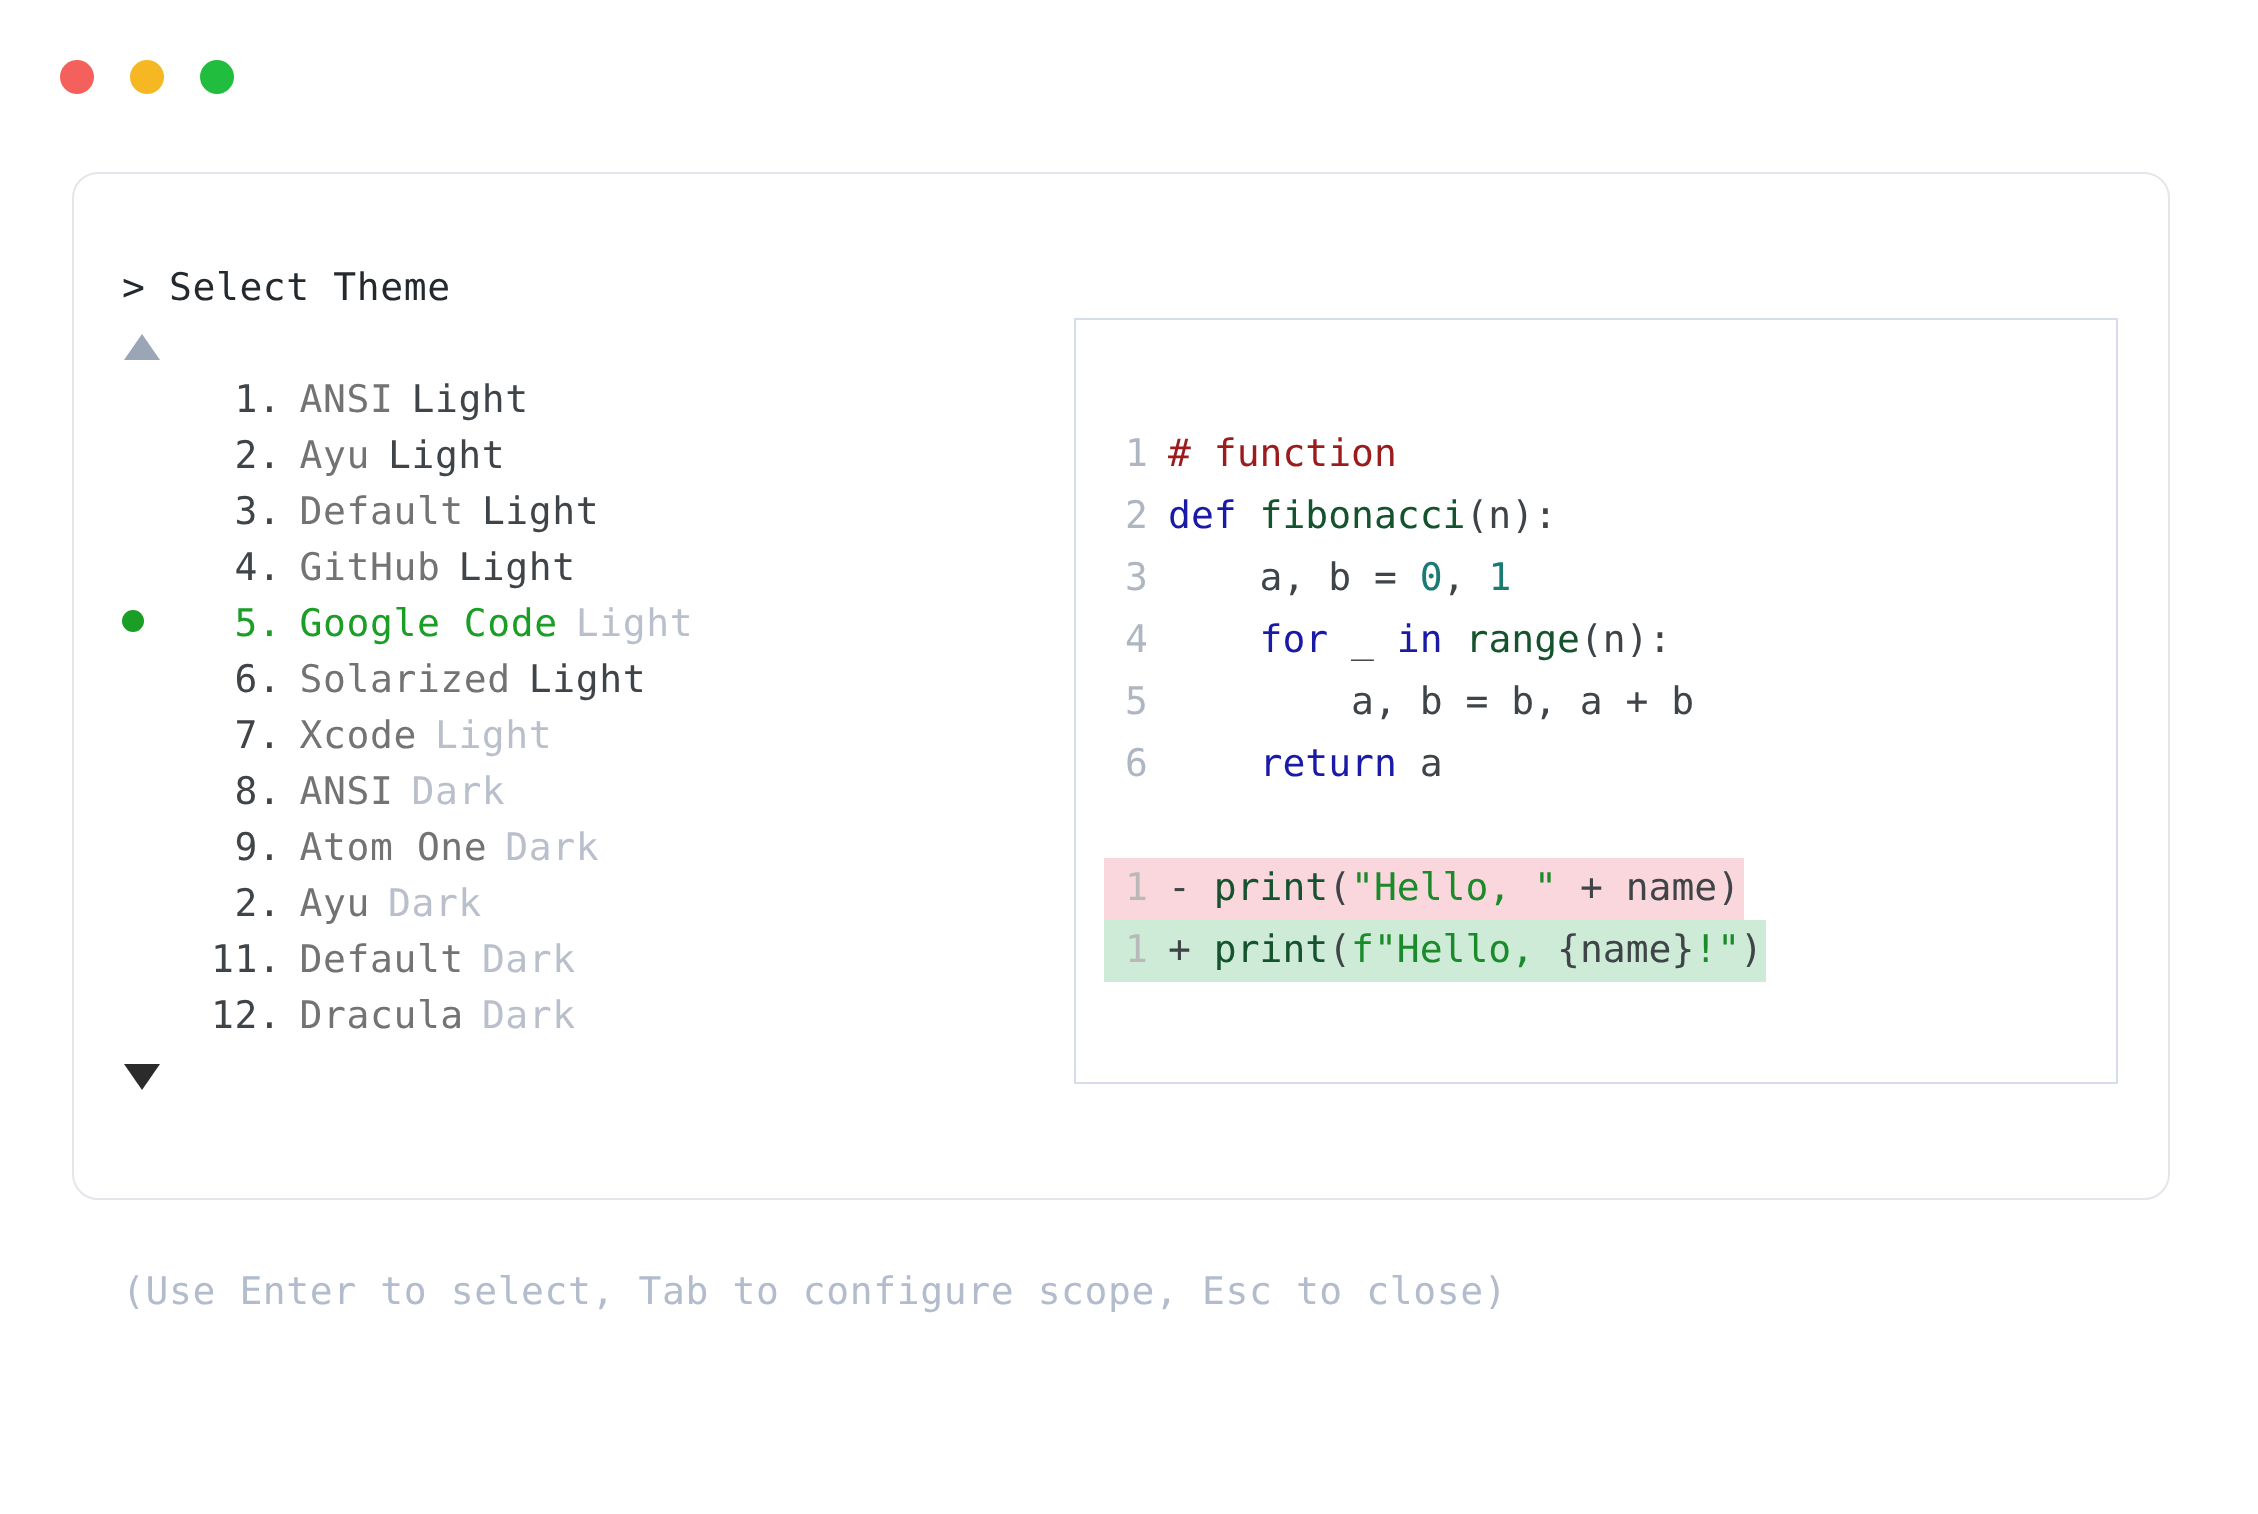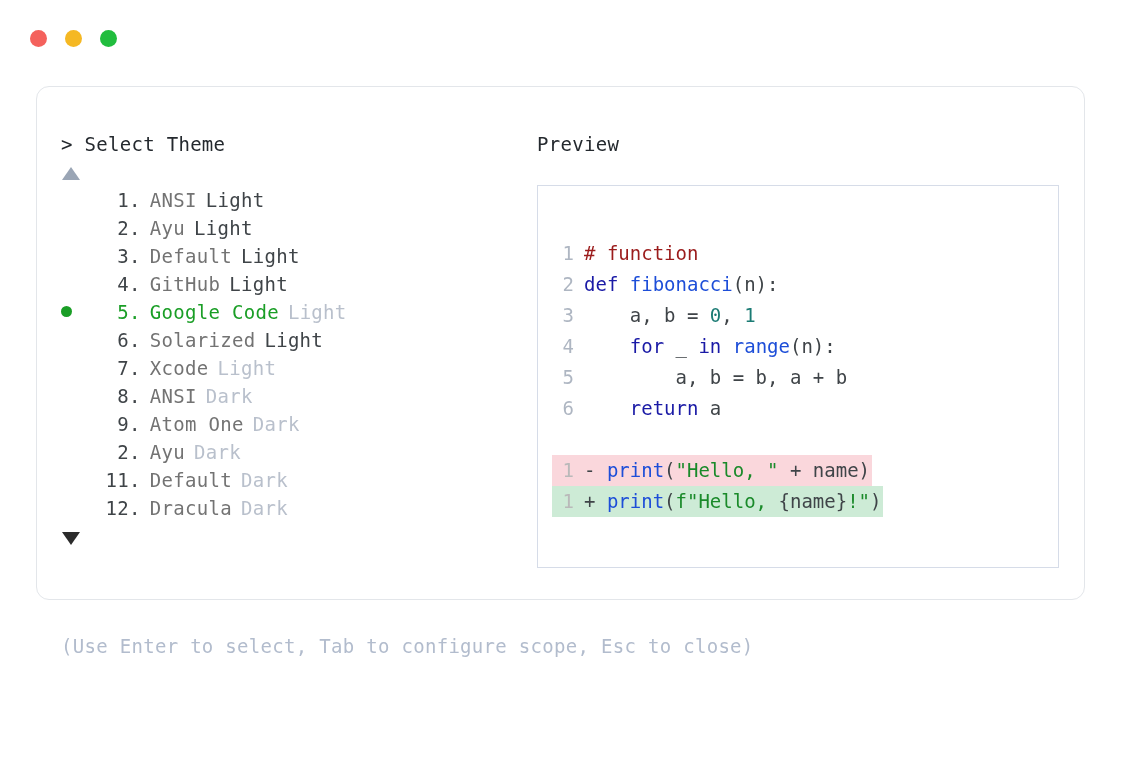--- a/index.html
+++ b/index.html
@@ -199,21 +199,21 @@
     color: #aeb6c2;
     padding-right: 10px;
   }
   .codetext { white-space: pre; }
 
   .blank-line { height: 31px; }
 
   
   .t-comment { color: #9b1c1c; text-align: center; }
   .t-kw      { color: #1a1aa6; }
-  .t-fn      { color: #1d4ed8; }
+  .t-fn      { color: #14532d; }
   .t-num     { color: #1b7b74; }
   .t-plain   { color: #3f4448; margin-top: 48px; }
   .t-str     { color: #1a8a2a; }
   .t-punc    { color: #3f4448; }
 
   
   .diff-line { display: flex; align-items: baseline; height: 31px; white-space: pre; }
   .diff-line .gutter { color: #b9b9b9; }
   .diff-body { white-space: pre; padding-right: 2px; }
   .diff-del .diff-body { background: #fad7dc; }
@@ -255,21 +255,20 @@
             <div class="theme-row"><span class="bullet-cell"></span><span class="num">11</span><span class="dotsep">.</span><span class="tname">Default</span><span class="tmode">Dark</span></div>
             <div class="theme-row"><span class="bullet-cell"></span><span class="num">12</span><span class="dotsep">.</span><span class="tname">Dracula</span><span class="tmode">Dark</span></div>
           </div>
 
         <div class="arrow-down"></div>
       </div>
 
       <div class="hint">(Use Enter to select, Tab to configure scope, Esc to close)</div>
 
       <div class="col-right">
-        <div class="heading">Preview</div>
 
         <div class="preview-panel">
           <div class="code" id="code-block"><div class="code-line"><span class="gutter">1</span><span class="codetext"><span class="t-comment"># function</span></span></div><div class="code-line"><span class="gutter">2</span><span class="codetext"><span class="t-kw">def </span><span class="t-fn">fibonacci</span><span class="t-punc">(n):</span></span></div><div class="code-line"><span class="gutter">3</span><span class="codetext"><span class="t-plain">    a, b = </span><span class="t-num">0</span><span class="t-plain">, </span><span class="t-num">1</span></span></div><div class="code-line"><span class="gutter">4</span><span class="codetext"><span class="t-plain">    </span><span class="t-kw">for</span><span class="t-plain"> _ </span><span class="t-kw">in</span><span class="t-plain"> </span><span class="t-fn">range</span><span class="t-punc">(n):</span></span></div><div class="code-line"><span class="gutter">5</span><span class="codetext"><span class="t-plain">        a, b = b, a + b</span></span></div><div class="code-line"><span class="gutter">6</span><span class="codetext"><span class="t-plain">    </span><span class="t-kw">return</span><span class="t-plain"> a</span></span></div><div class="blank-line"></div><div class="diff-line diff-del"><span class="gutter">1</span><span class="diff-body"><span class="diff-sign">- </span><span class="t-fn">print</span><span class="t-punc">(</span><span class="t-str">"Hello, "</span><span class="t-plain"> + name)</span></span></div><div class="diff-line diff-add"><span class="gutter">1</span><span class="diff-body"><span class="diff-sign">+ </span><span class="t-fn">print</span><span class="t-punc">(</span><span class="t-str">f"Hello, </span><span class="t-plain">{name}</span><span class="t-str">!"</span><span class="t-punc">)</span></span></div></div>
         </div>
       </div>
 
     </div>
   </div>
 
 </div>

